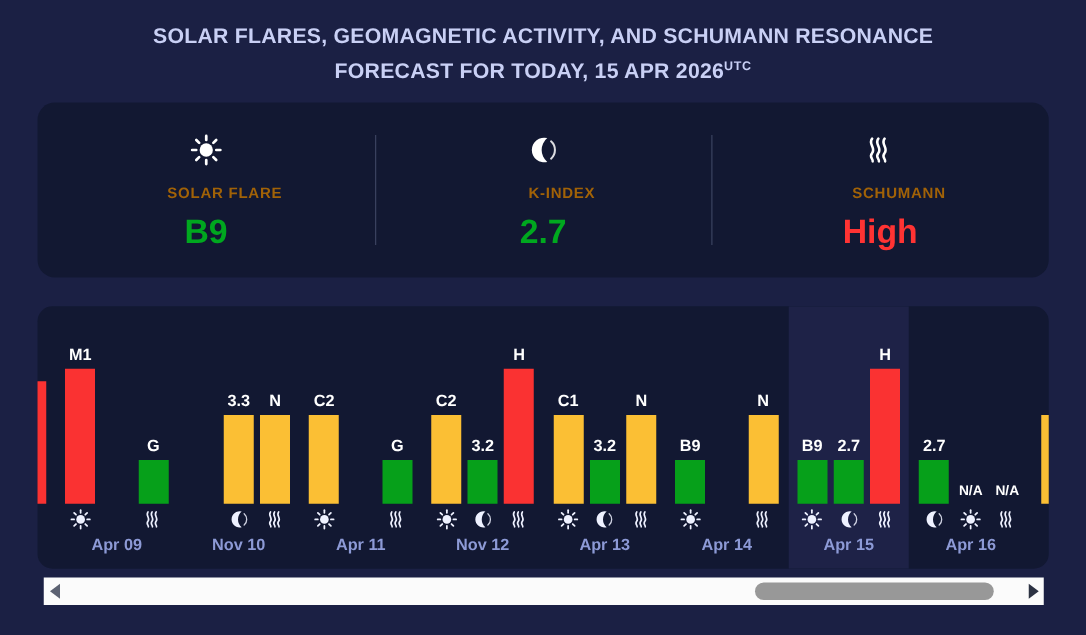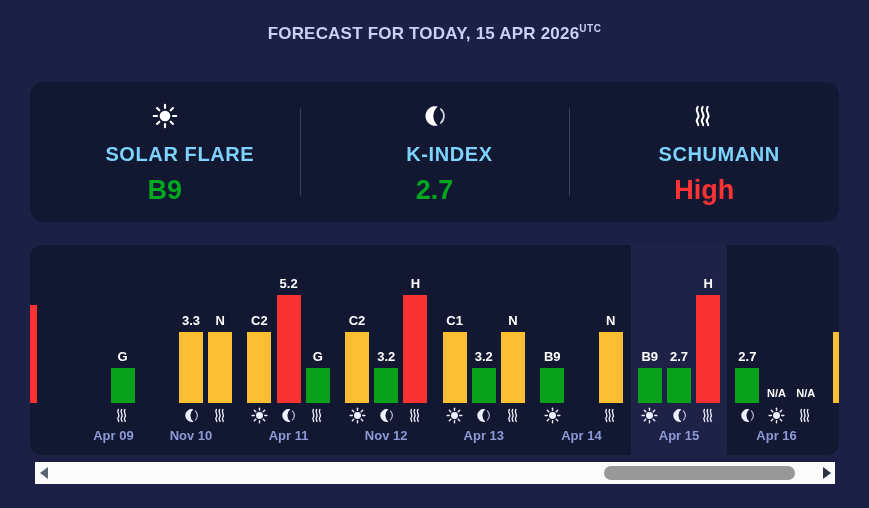--- a/index.html
+++ b/index.html
@@ -62,23 +62,23 @@
     background: #39405e;
   }
   .summary-icon {
     height: 30px;
     display: flex;
     align-items: center;
     justify-content: center;
     margin-bottom: 12px;
   }
   .summary-label {
-    color: #7dd3fc;
+    color: #a16207;
     font-weight: bold;
-    font-size: 20px;
+    font-size: 12px;
     letter-spacing: 0.6px;
     margin-bottom: 10px;
     margin-left: 30px;
   }
   .summary-value {
     font-weight: bold;
     font-size: 27px;
     line-height: 28px;
   }
 
@@ -187,20 +187,21 @@
     border-top: 6px solid transparent;
     border-bottom: 6px solid transparent;
   }
   .tri-left { border-right: 8px solid #5c6272; }
   .tri-right { border-left: 8px solid #2c3242; }
 </style>
 </head>
 <body>
 
 <div class="title-block">
+  <span class="title-line">SOLAR FLARES, GEOMAGNETIC ACTIVITY, AND SCHUMANN RESONANCE</span>
   <span class="title-line">
     <span>FORECAST FOR TODAY, 15 APR 2026</span><span class="utc-sup">UTC</span>
   </span>
 </div>
 
 <div class="summary-card" id="summary-card">
     <div class="summary-col">
       <div class="summary-icon">
         <svg width="26" height="26" viewBox="0 0 24 24">
           <line x1="19.4" y1="12" x2="22.4" y2="12" stroke="#ffffff" stroke-width="2" stroke-linecap="round"></line>
@@ -246,32 +247,49 @@
       <div class="bar-slot" style="left: -17px; height: 100%;">
         <div class="bar-rect" style="height: 98px; bottom: 52px; background: rgb(250, 50, 50);"></div>
         <div class="bar-icon" style="bottom: 30px;">
           <svg width="17" height="17" viewBox="0 0 24 24">
             <path d="M6.2 3.6 C3 7.4 9.2 10.6 6.2 14.2 C3.6 17.2 7.2 18.8 6.6 20.4" stroke="#eef1ff" stroke-width="1.9" fill="none" stroke-linecap="round"></path>
             <path d="M10.8 3.6 C7.6 7.4 13.799999999999999 10.6 10.8 14.2 C8.2 17.2 11.8 18.8 11.2 20.4" stroke="#eef1ff" stroke-width="1.9" fill="none" stroke-linecap="round"></path>
             <path d="M15.399999999999999 3.6 C12.2 7.4 18.4 10.6 15.399999999999999 14.2 C12.799999999999999 17.2 16.4 18.8 15.799999999999999 20.4" stroke="#eef1ff" stroke-width="1.9" fill="none" stroke-linecap="round"></path>
           </svg>
         </div>
       </div>
+      <div class="bar-slot" style="left: 22.2px; height: 100%;">
+        <div class="bar-rect" style="height: 108px; bottom: 52px; background: rgb(250, 50, 50);"></div>
+        <div class="bar-value" style="bottom: 164px;">M1</div>
+        <div class="bar-icon" style="bottom: 30px;">
+          <svg width="17" height="17" viewBox="0 0 24 24">
+            <line x1="19.4" y1="12" x2="22.4" y2="12" stroke="#eef1ff" stroke-width="2" stroke-linecap="round"></line>
+            <line x1="17.232590180780452" y1="17.232590180780452" x2="19.353910524340094" y2="19.353910524340094" stroke="#eef1ff" stroke-width="2" stroke-linecap="round"></line>
+            <line x1="12" y1="19.4" x2="12" y2="22.4" stroke="#eef1ff" stroke-width="2" stroke-linecap="round"></line>
+            <line x1="6.767409819219549" y1="17.232590180780452" x2="4.646089475659906" y2="19.353910524340094" stroke="#eef1ff" stroke-width="2" stroke-linecap="round"></line>
+            <line x1="4.6" y1="12.000000000000002" x2="1.5999999999999996" y2="12.000000000000002" stroke="#eef1ff" stroke-width="2" stroke-linecap="round"></line>
+            <line x1="6.767409819219547" y1="6.767409819219549" x2="4.646089475659904" y2="4.646089475659906" stroke="#eef1ff" stroke-width="2" stroke-linecap="round"></line>
+            <line x1="11.999999999999998" y1="4.6" x2="11.999999999999998" y2="1.5999999999999996" stroke="#eef1ff" stroke-width="2" stroke-linecap="round"></line>
+            <line x1="17.23259018078045" y1="6.767409819219547" x2="19.353910524340094" y2="4.646089475659904" stroke="#eef1ff" stroke-width="2" stroke-linecap="round"></line>
+            <circle cx="12" cy="12" r="4.9" fill="#eef1ff"></circle>
+          </svg>
+        </div>
+      </div>
       <div class="bar-slot" style="left: 80.6px; height: 100%;">
         <div class="bar-rect" style="height: 35px; bottom: 52px; background: rgb(6, 160, 26);"></div>
         <div class="bar-value" style="bottom: 91px;">G</div>
         <div class="bar-icon" style="bottom: 30px;">
           <svg width="17" height="17" viewBox="0 0 24 24">
             <path d="M6.2 3.6 C3 7.4 9.2 10.6 6.2 14.2 C3.6 17.2 7.2 18.8 6.6 20.4" stroke="#eef1ff" stroke-width="1.9" fill="none" stroke-linecap="round"></path>
             <path d="M10.8 3.6 C7.6 7.4 13.799999999999999 10.6 10.8 14.2 C8.2 17.2 11.8 18.8 11.2 20.4" stroke="#eef1ff" stroke-width="1.9" fill="none" stroke-linecap="round"></path>
             <path d="M15.399999999999999 3.6 C12.2 7.4 18.4 10.6 15.399999999999999 14.2 C12.799999999999999 17.2 16.4 18.8 15.799999999999999 20.4" stroke="#eef1ff" stroke-width="1.9" fill="none" stroke-linecap="round"></path>
           </svg>
         </div>
       </div>
-      <div class="day-label" style="left: 63.4px; top: 183px; margin-left: 20px;">Apr 09</div>
+      <div class="day-label" style="left: 63.4px; top: 183px;">Apr 09</div>
       <div class="bar-slot" style="left: 149px; height: 100%;">
         <div class="bar-rect" style="height: 71px; bottom: 52px; background: rgb(251, 191, 52);"></div>
         <div class="bar-value" style="bottom: 127px;">3.3</div>
         <div class="bar-icon" style="bottom: 30px;">
           <svg width="17" height="17" viewBox="0 0 24 24">
       <path d="M14.6 3.2A9.1 9.1 0 1 0 14.6 20.8 11.4 11.4 0 0 1 14.6 3.2Z" fill="#eef1ff"></path>
       <path d="M17.4 5.6a8.6 8.6 0 0 1 0 12.8" stroke="#eef1ff" stroke-width="1.5" fill="none" stroke-linecap="round" opacity="0.85"></path>
     </svg>
         </div>
       </div>
@@ -295,30 +313,20 @@
             <line x1="19.4" y1="12" x2="22.4" y2="12" stroke="#eef1ff" stroke-width="2" stroke-linecap="round"></line>
             <line x1="17.232590180780452" y1="17.232590180780452" x2="19.353910524340094" y2="19.353910524340094" stroke="#eef1ff" stroke-width="2" stroke-linecap="round"></line>
             <line x1="12" y1="19.4" x2="12" y2="22.4" stroke="#eef1ff" stroke-width="2" stroke-linecap="round"></line>
             <line x1="6.767409819219549" y1="17.232590180780452" x2="4.646089475659906" y2="19.353910524340094" stroke="#eef1ff" stroke-width="2" stroke-linecap="round"></line>
             <line x1="4.6" y1="12.000000000000002" x2="1.5999999999999996" y2="12.000000000000002" stroke="#eef1ff" stroke-width="2" stroke-linecap="round"></line>
             <line x1="6.767409819219547" y1="6.767409819219549" x2="4.646089475659904" y2="4.646089475659906" stroke="#eef1ff" stroke-width="2" stroke-linecap="round"></line>
             <line x1="11.999999999999998" y1="4.6" x2="11.999999999999998" y2="1.5999999999999996" stroke="#eef1ff" stroke-width="2" stroke-linecap="round"></line>
             <line x1="17.23259018078045" y1="6.767409819219547" x2="19.353910524340094" y2="4.646089475659904" stroke="#eef1ff" stroke-width="2" stroke-linecap="round"></line>
             <circle cx="12" cy="12" r="4.9" fill="#eef1ff"></circle>
           </svg>
-        </div>
-      </div>
-      <div class="bar-slot" style="left: 246.6px; height: 100%;">
-        <div class="bar-rect" style="height: 108px; bottom: 52px; background: rgb(250, 50, 50);"></div>
-        <div class="bar-value" style="bottom: 164px;">5.2</div>
-        <div class="bar-icon" style="bottom: 30px;">
-          <svg width="17" height="17" viewBox="0 0 24 24">
-      <path d="M14.6 3.2A9.1 9.1 0 1 0 14.6 20.8 11.4 11.4 0 0 1 14.6 3.2Z" fill="#eef1ff"></path>
-      <path d="M17.4 5.6a8.6 8.6 0 0 1 0 12.8" stroke="#eef1ff" stroke-width="1.5" fill="none" stroke-linecap="round" opacity="0.85"></path>
-    </svg>
         </div>
       </div>
       <div class="bar-slot" style="left: 275.8px; height: 100%;">
         <div class="bar-rect" style="height: 35px; bottom: 52px; background: rgb(6, 160, 26);"></div>
         <div class="bar-value" style="bottom: 91px;">G</div>
         <div class="bar-icon" style="bottom: 30px;">
           <svg width="17" height="17" viewBox="0 0 24 24">
             <path d="M6.2 3.6 C3 7.4 9.2 10.6 6.2 14.2 C3.6 17.2 7.2 18.8 6.6 20.4" stroke="#eef1ff" stroke-width="1.9" fill="none" stroke-linecap="round"></path>
             <path d="M10.8 3.6 C7.6 7.4 13.799999999999999 10.6 10.8 14.2 C8.2 17.2 11.8 18.8 11.2 20.4" stroke="#eef1ff" stroke-width="1.9" fill="none" stroke-linecap="round"></path>
             <path d="M15.399999999999999 3.6 C12.2 7.4 18.4 10.6 15.399999999999999 14.2 C12.799999999999999 17.2 16.4 18.8 15.799999999999999 20.4" stroke="#eef1ff" stroke-width="1.9" fill="none" stroke-linecap="round"></path>

